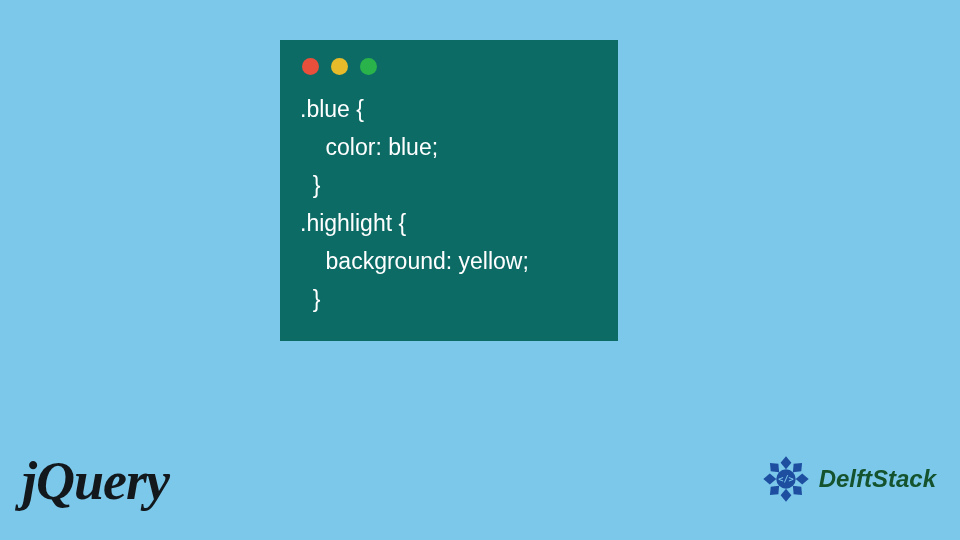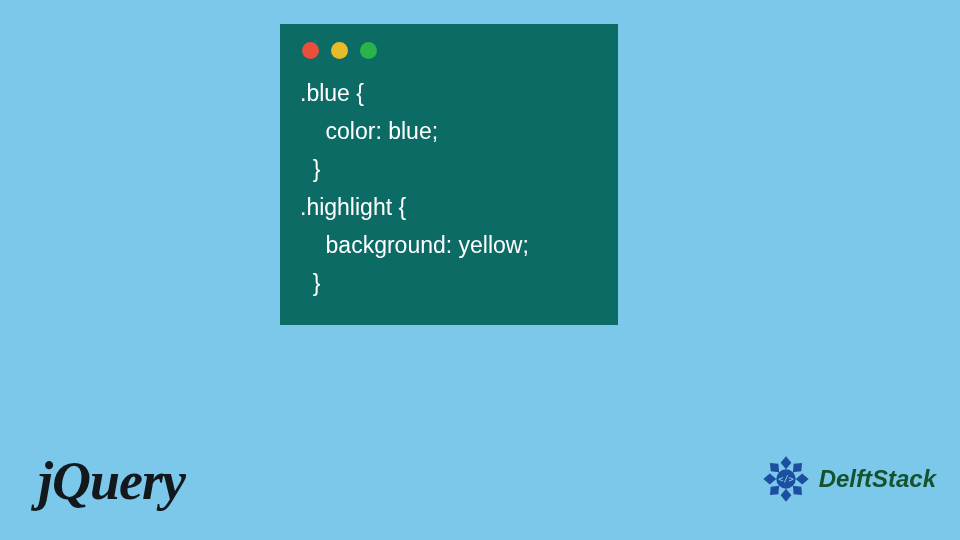--- a/index.html
+++ b/index.html
@@ -5,21 +5,21 @@
   * { margin: 0; padding: 0; box-sizing: border-box; }
   html, body { width: 960px; height: 540px; }
   body {
     background: #7cc8ea;
     font-family: Arial, Helvetica, sans-serif;
     position: relative;
     overflow: hidden;
   }
   .code-window {
     position: absolute;
-    top: 24px;
+    top: 40px;
     left: 280px;
     width: 338px;
     background: #0d6b66;
     padding: 18px 20px 22px 20px;
   }
   .traffic {
     display: flex;
     gap: 12px;
     margin-bottom: 16px;
     margin-left: 2px;
@@ -35,21 +35,21 @@
   .dot-green  { background: #29b34a; }
   .code {
     color: #ffffff;
     font-family: Arial, Helvetica, sans-serif;
     font-size: 23px;
     line-height: 1.65;
     white-space: pre;
   }
   .jquery-logo {
     position: absolute;
-    left: 38px;
+    left: 22px;
     bottom: 28px;
     font-family: Georgia, 'Times New Roman', serif;
     font-style: italic;
     font-weight: 900;
     font-size: 54px;
     color: #12181c;
     letter-spacing: -1px;
   }
   .delft {
     position: absolute;

